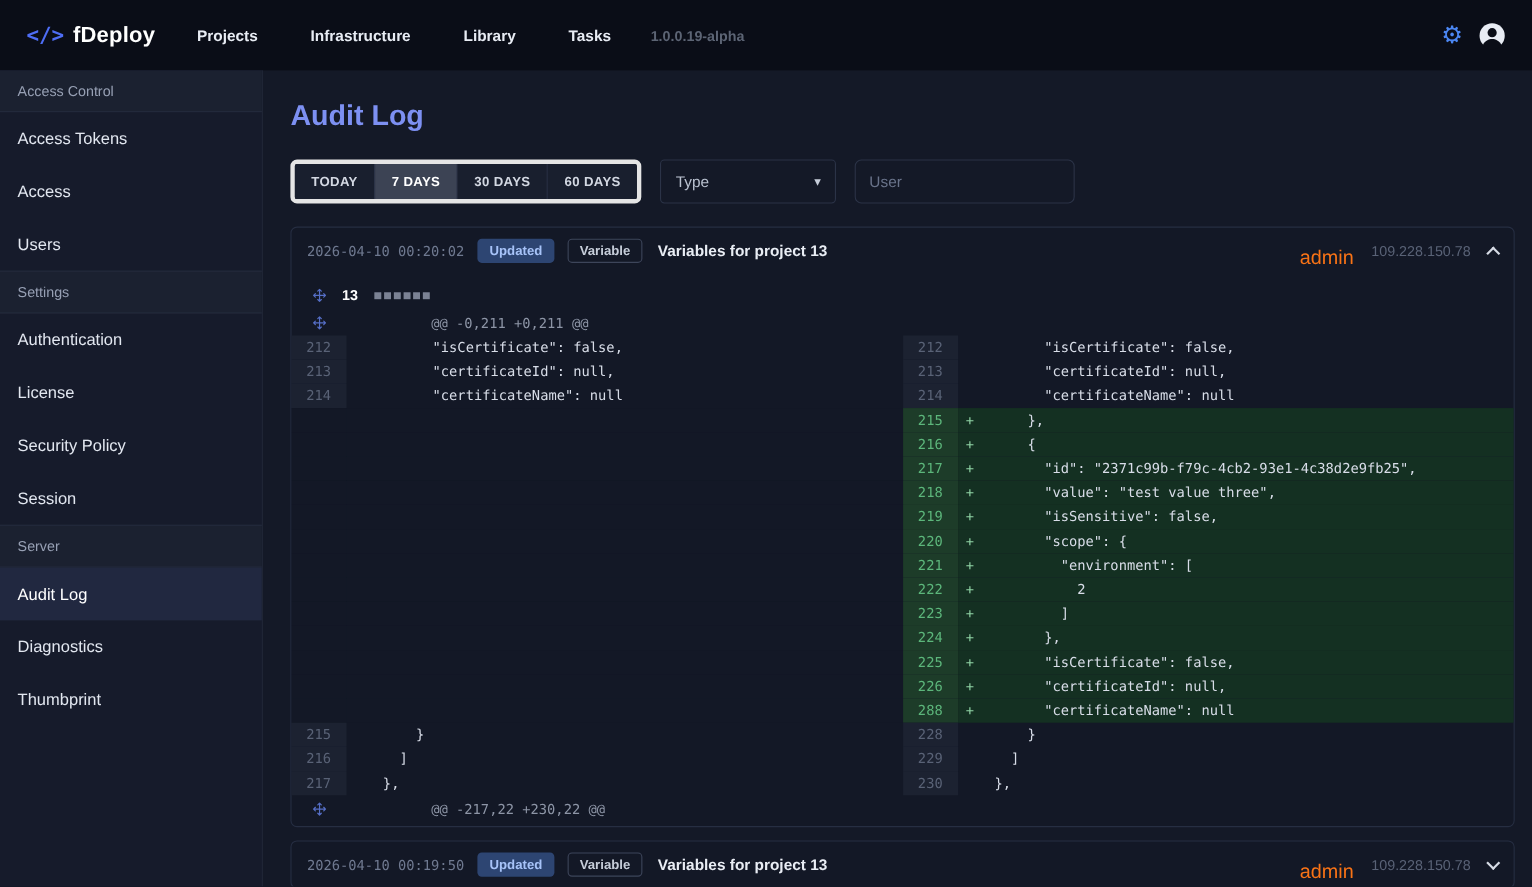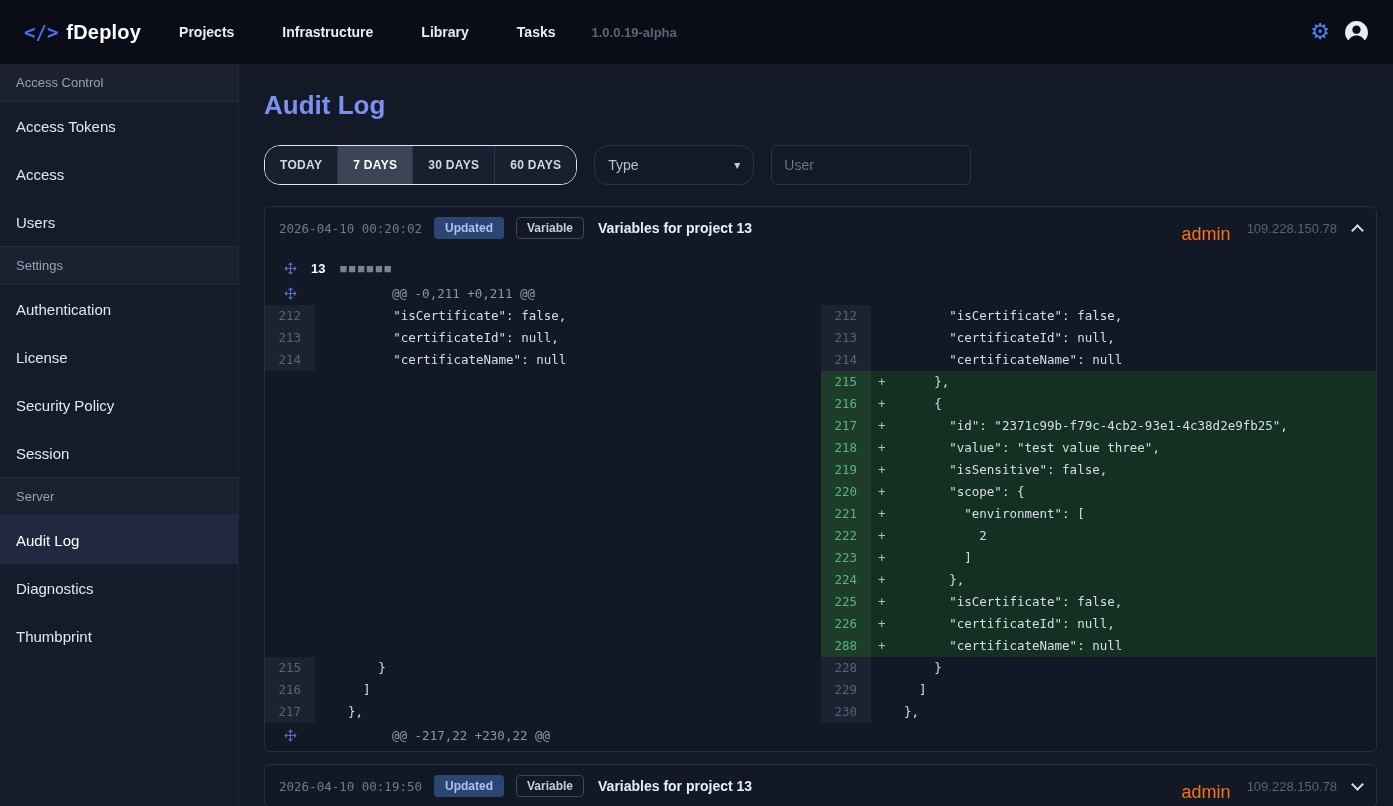--- a/index.html
+++ b/index.html
@@ -41,32 +41,32 @@
     height:48px; display:flex; align-items:center; padding:0 16px;
     color:#e2e7f0; font-size:15px; cursor:pointer;
   }
   .side-item.active { background:#212840; color:#ffffff; }
 
   
   .main { flex:1; padding:26px 16px 0 25px; overflow:hidden; }
   .page-title { color:#7d90f2; font-size:26px; font-weight:700; margin-bottom:24px; }
 
   .filters { display:flex; gap:17px; height:40px; margin-bottom:21px; align-items:stretch; }
-  .btn-group { display:flex; border:1px solid #e5e5e5; border-radius:16px; overflow:hidden; }
+  .btn-group { display:flex; border:4px solid #e5e5e5; border-radius:6px; overflow:hidden; }
   .btn-group button {
     padding:0 15px; background:#191f2e; color:#d3d8e2;
     font-family:"Liberation Sans", sans-serif;
     font-size:12px; font-weight:700; letter-spacing:.3px;
     border:none; border-right:1px solid #2b3347; cursor:pointer;
   }
   .btn-group button:last-child { border-right:none; }
   .btn-group button.active { background:#3c4354; color:#ffffff; }
 
   .select {
-    width:160px; border:1px solid #2b3347; border-radius:14px; background:#141927;
+    width:160px; border:1px solid #2b3347; border-radius:4px; background:#141927;
     display:flex; align-items:center; justify-content:space-between;
     padding:0 13px; color:#b9c1cf; font-size:14px; cursor:pointer;
   }
   .select .caret { color:#c6cdd9; font-size:12px; }
   .text-input {
     width:200px; border:1px solid #2b3347; border-radius:6px; background:#141927;
     color:#dfe4ee; padding:0 12px; font-size:14px; outline:none;
     font-family:"Liberation Sans", sans-serif;
   }
   .text-input::placeholder { color:#69738a; }

